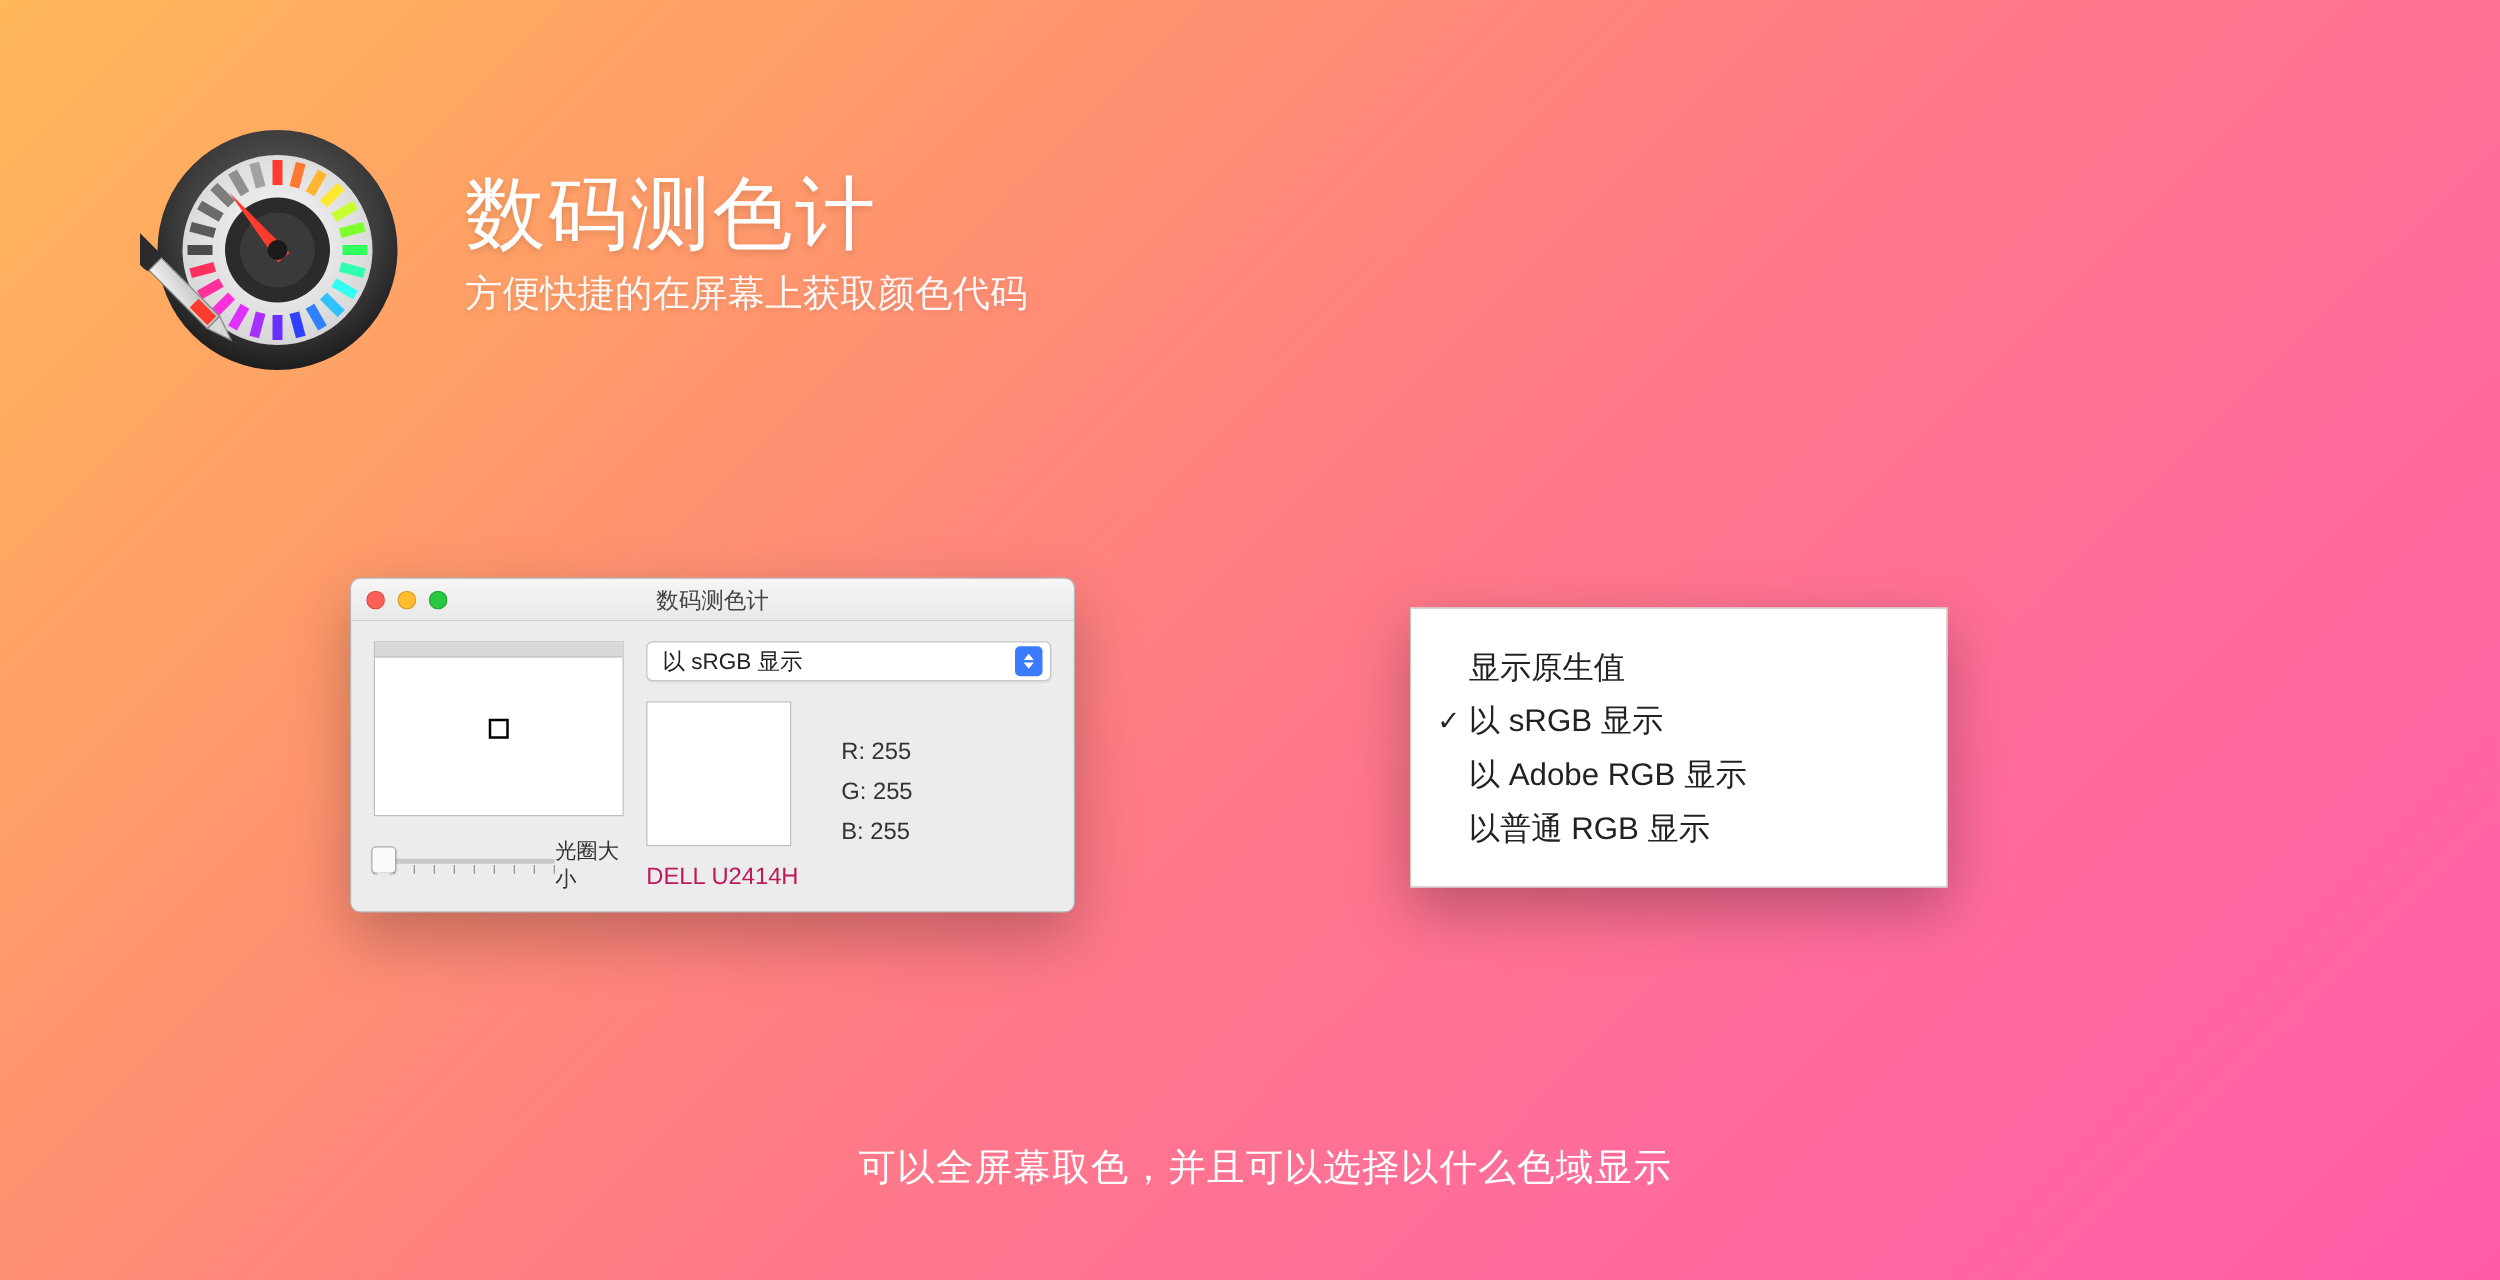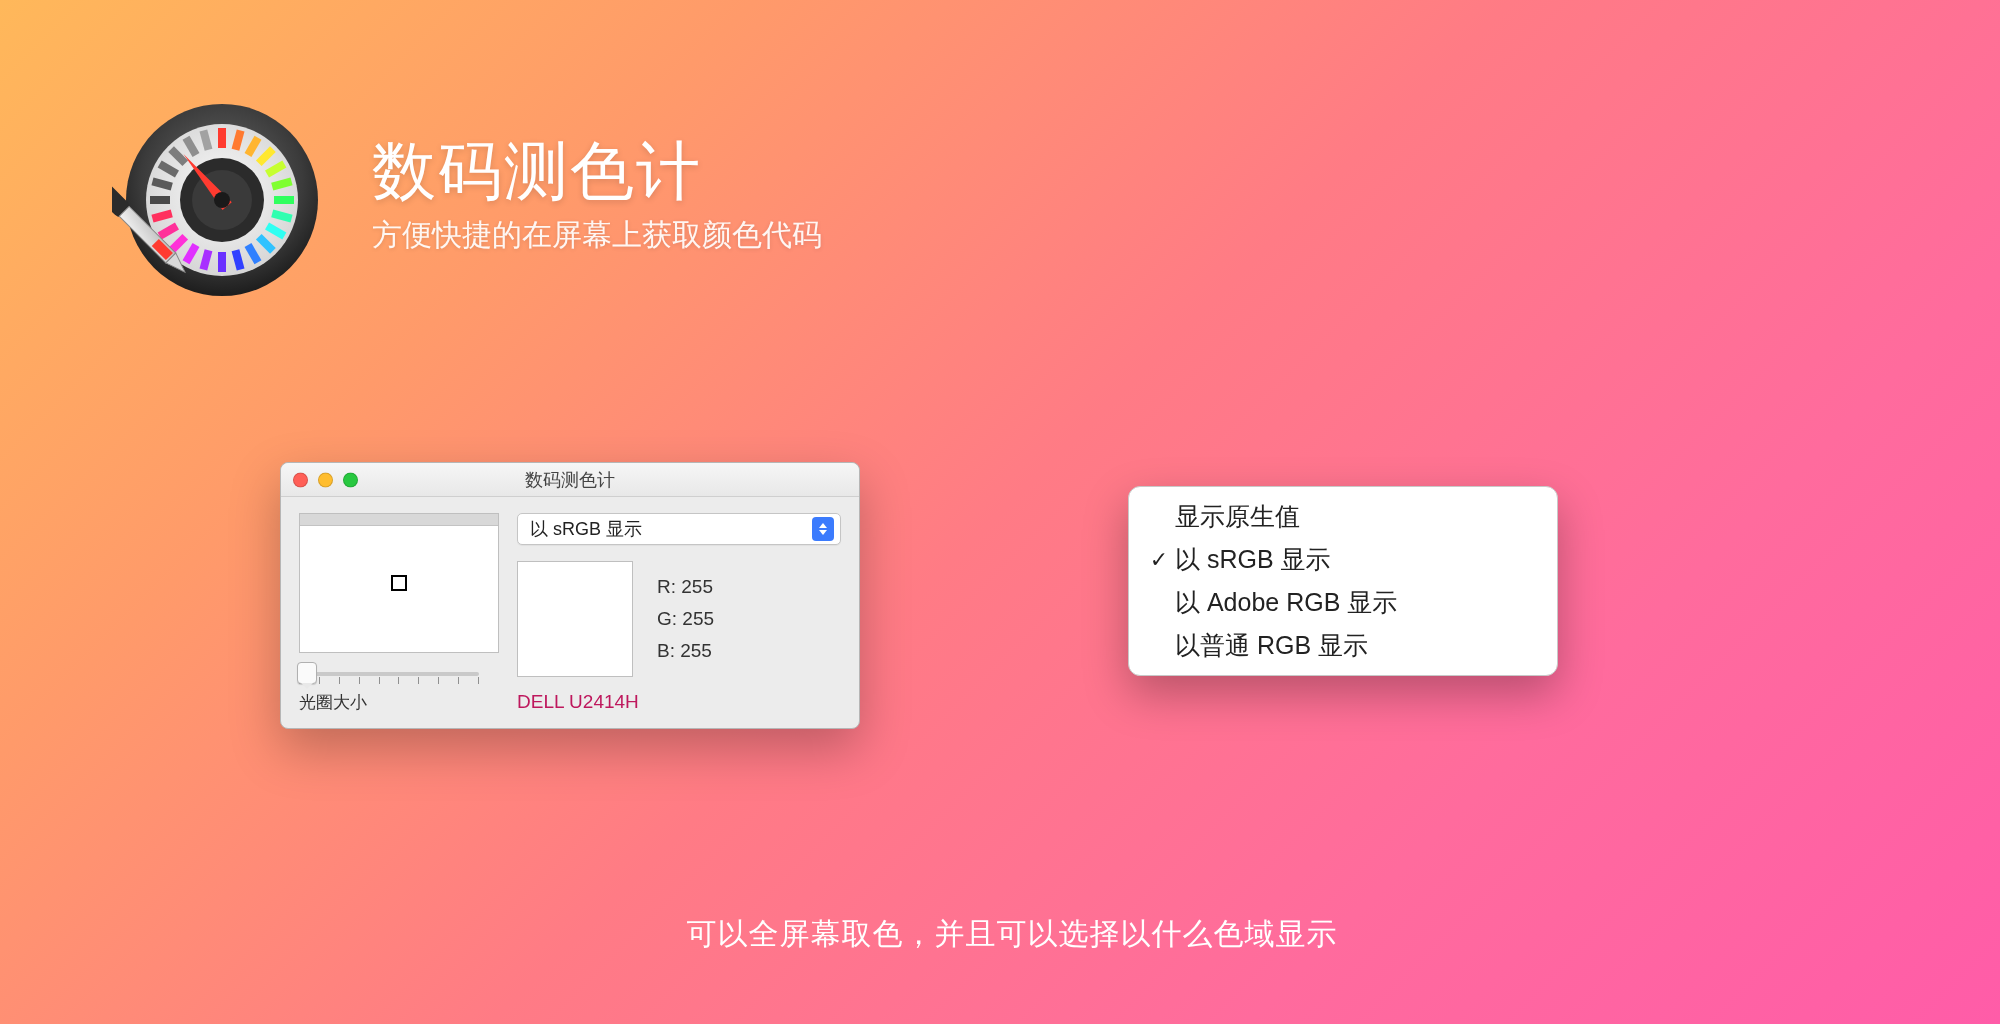--- a/index.html
+++ b/index.html
@@ -93,21 +93,21 @@
   }
   .mag-topbar {
     position: absolute; top: 0; left: 0; right: 0; height: 12px;
     background: #d8d8d8; border-bottom: 1px solid #c3c3c3;
   }
   .aperture-box {
     width: 16px; height: 16px; border: 2px solid #000;
   }
   .slider-row {
     margin-top: 10px;
-    display: flex; flex-direction: column; 
+    display: flex; flex-direction: row; align-items: center;
   }
   .slider {
     width: 180px; height: 22px; position: relative;
   }
   .slider-track {
     position: absolute; top: 9px; left: 0; right: 0; height: 4px;
     background: #c9c9c9; border-radius: 2px;
   }
   .slider-ticks {
     position: absolute; top: 14px; left: 0; right: 0; height: 7px;
@@ -143,42 +143,42 @@
     width: 22px; height: 24px;
     background: #3b7bfd;
     border-radius: 4px;
     display: flex; flex-direction: column; align-items: center; justify-content: center;
     gap: 2px;
   }
   .arr-up, .arr-down { width:0; height:0; border-left:4px solid transparent; border-right:4px solid transparent;}
   .arr-up { border-bottom:5px solid #fff; }
   .arr-down { border-top:5px solid #fff; }
 
-  .swatch-row { display: flex; margin-top: 16px; gap: 24px; align-items: center; }
+  .swatch-row { display: flex; margin-top: 16px; gap: 40px; align-items: flex-end; }
   .swatch {
     width: 116px; height: 116px;
     background: #fff; border: 1px solid #bfbfbf;
   }
   .rgb-list {
     display: flex; flex-direction: column; justify-content: center; gap: 10px;
     font-size: 19px; color: #333;
   }
   .display-name { margin-top: 14px; font-size: 19px; color: #be185d; }
 
   
   .menu {
     position: absolute;
     top: 486px;
     left: 1128px;
     width: 430px;
     background: #fff;
     border: 1px solid #c8c8c8;
-    border-radius: 12px;
+    border-radius: 0;
     box-shadow: 0 18px 45px rgba(0,0,0,0.28);
-    padding: 8px 0;
+    padding: 25px 0;
   }
   .menu-item {
     display: flex; align-items: center;
     padding: 5px 20px 5px 14px;
     font-size: 25px; color: #222;
   }
   .check-col { width: 32px; font-size: 22px; text-align: center; }
 
   
   .caption {

